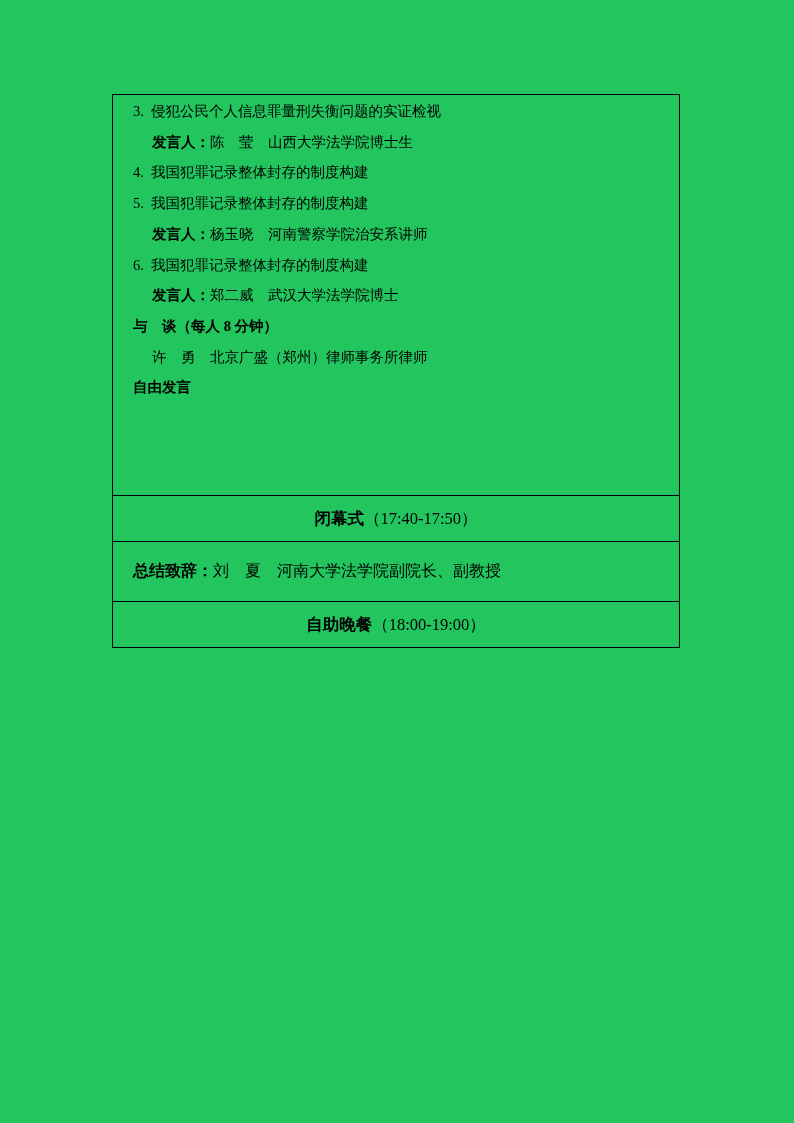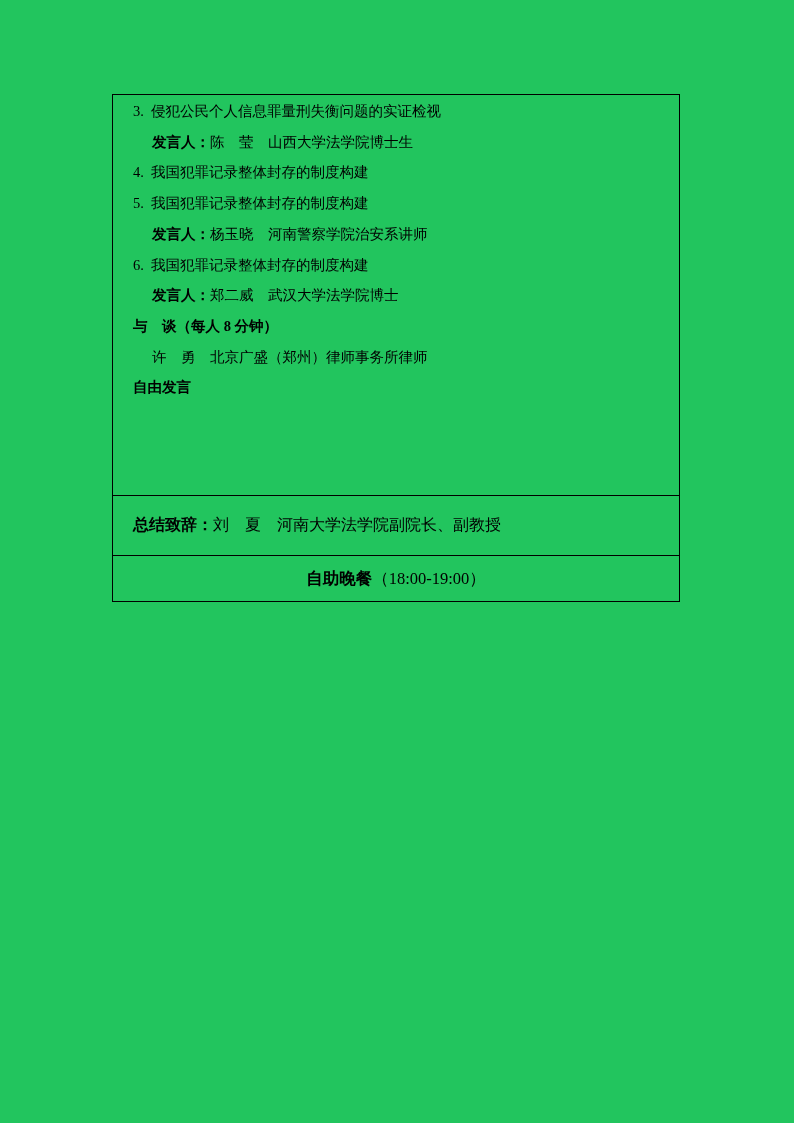--- a/index.html
+++ b/index.html
@@ -101,20 +101,24 @@
         <span class="b">发言人：</span><span class="speaker-name">郑二威　武汉大学法学院博士</span>
       </div>
 
       <div class="line b">与　谈（每人 8 分钟）</div>
 
       <div class="line indent">许　勇　北京广盛（郑州）律师事务所律师</div>
 
       <div class="line b">自由发言</div>
     </div>
 
+    <div class="row row-center">
+      <span class="title-part">闭幕式</span>
+        <span class="time-part">（17:40-17:50）</span>
+    </div>
 
     <div class="row row-summary">
       <span class="b">总结致辞：</span>
         <span class="summary-content">刘　夏　河南大学法学院副院长、副教授</span>
     </div>
 
     <div class="row row-center">
       <span class="title-part">自助晚餐</span>
         <span class="time-part">（18:00-19:00）</span>
     </div>

